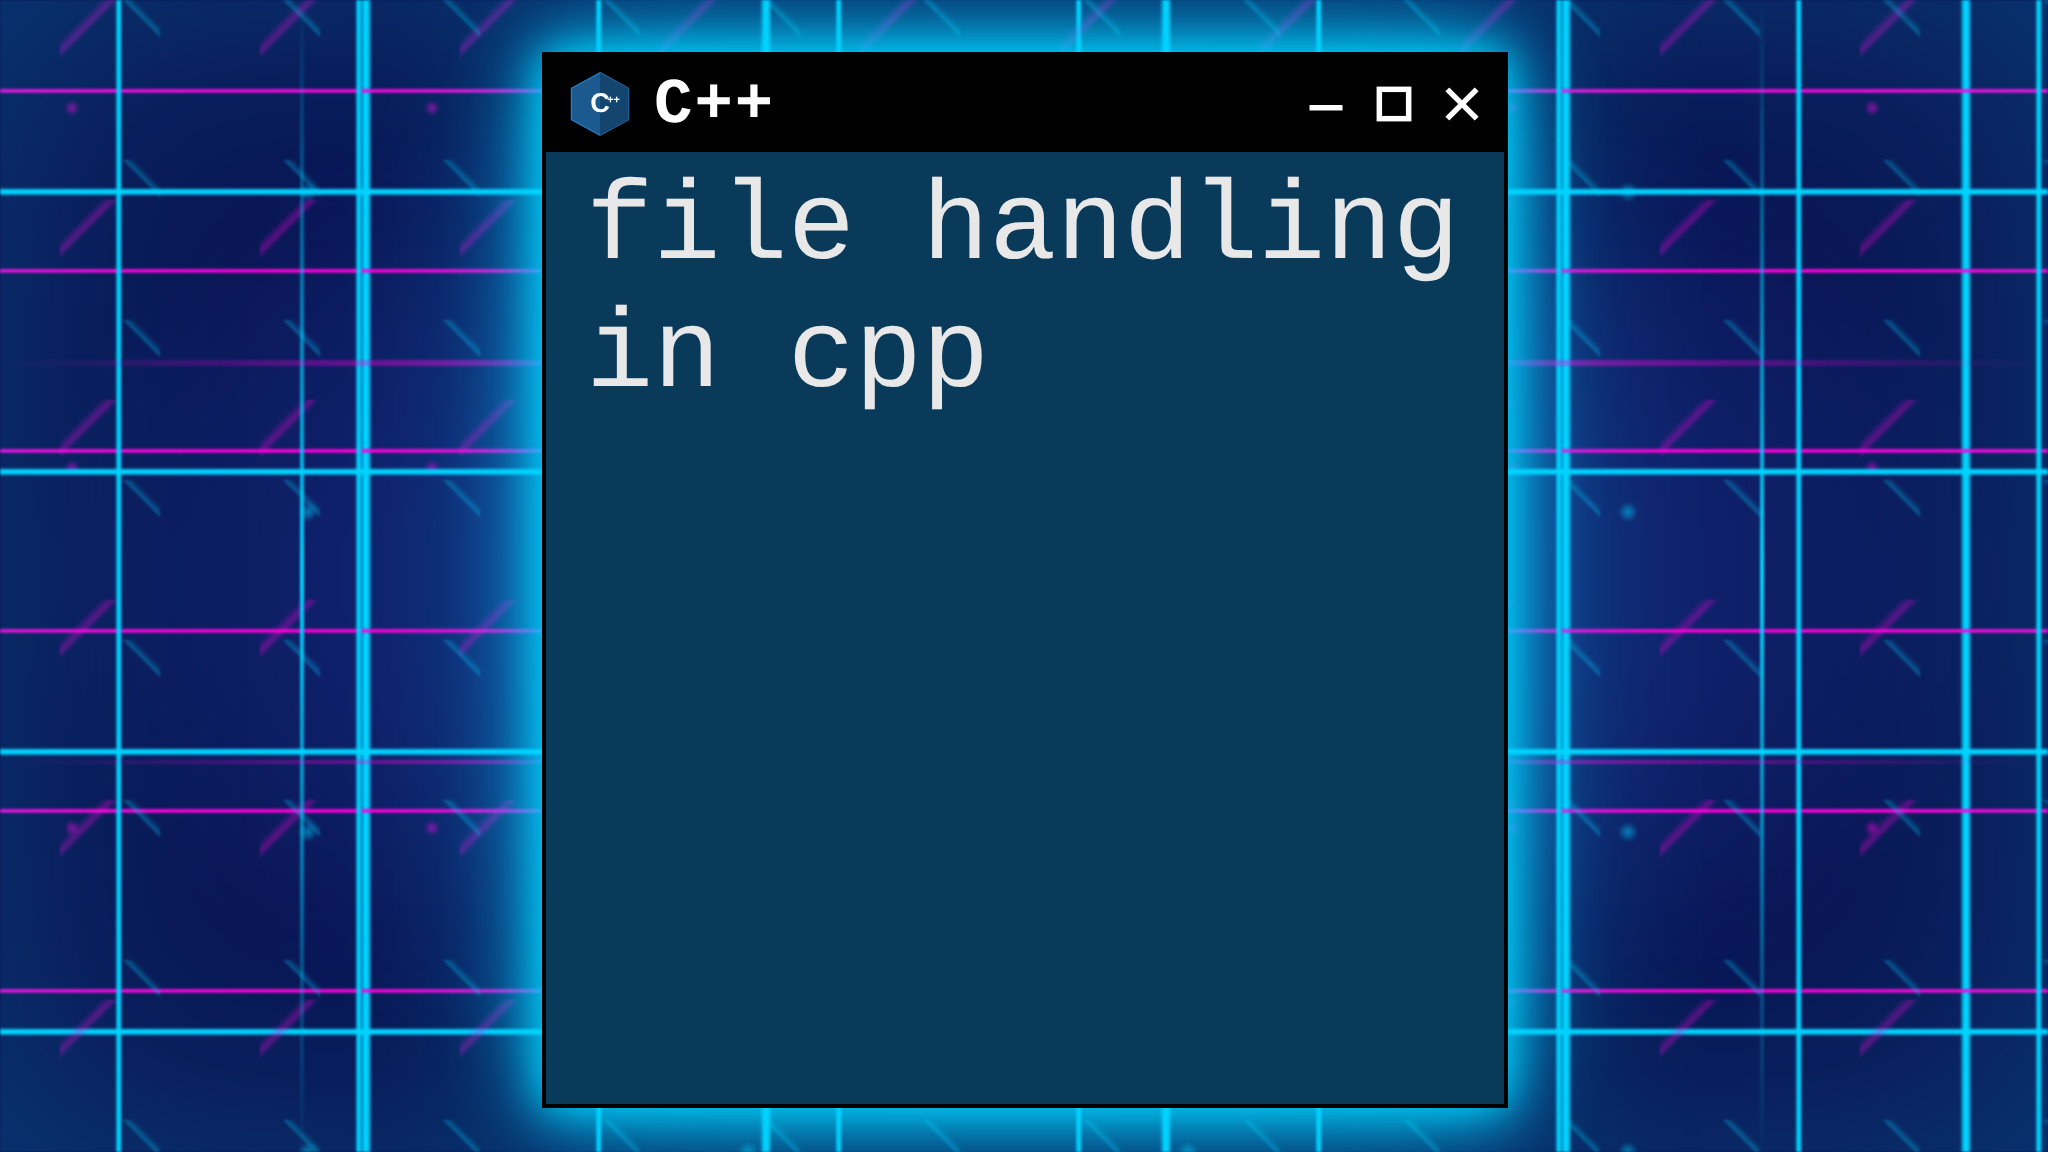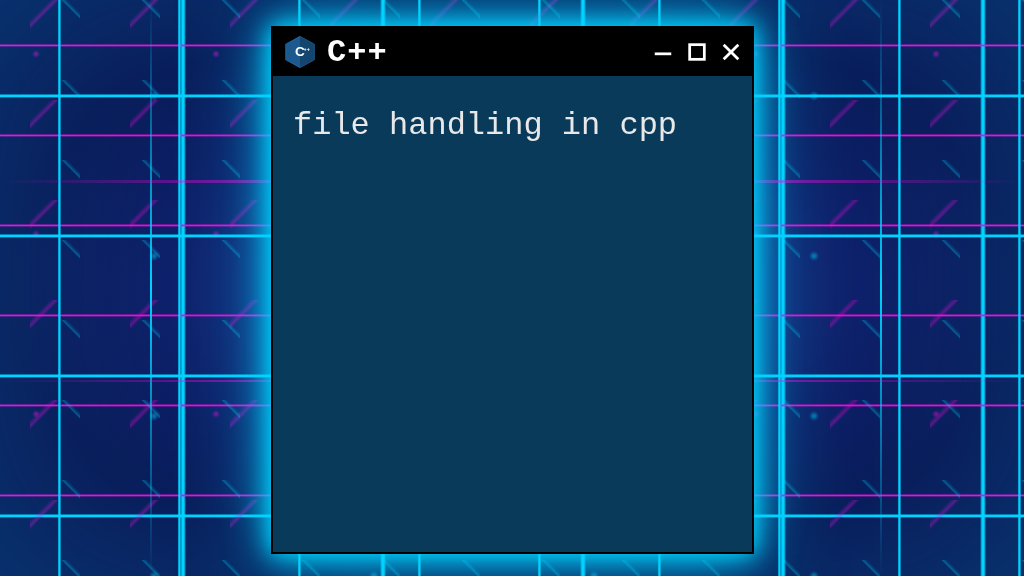--- a/index.html
+++ b/index.html
@@ -98,24 +98,24 @@
       width: 26px;
       height: 26px;
       display: flex;
       align-items: center;
       justify-content: center;
       cursor: pointer;
       font-weight: bold;
     }
     .ctrl svg { width: 22px; height: 22px; stroke: #fff; stroke-width: 3; fill: none; }
     .content {
-      padding: 32px 20px;
+      padding: 6px 20px;
       color: #e8e8e8;
       font-family: 'Courier New', Consolas, monospace;
-      font-size: 32px;
+      font-size: 56px;
       line-height: 1.15;
       font-weight: 400;
       white-space: pre-wrap;
       word-break: break-word;
     }
   </style>
 </head>
 <body>
 
 <div class="circuit-bg"></div>

